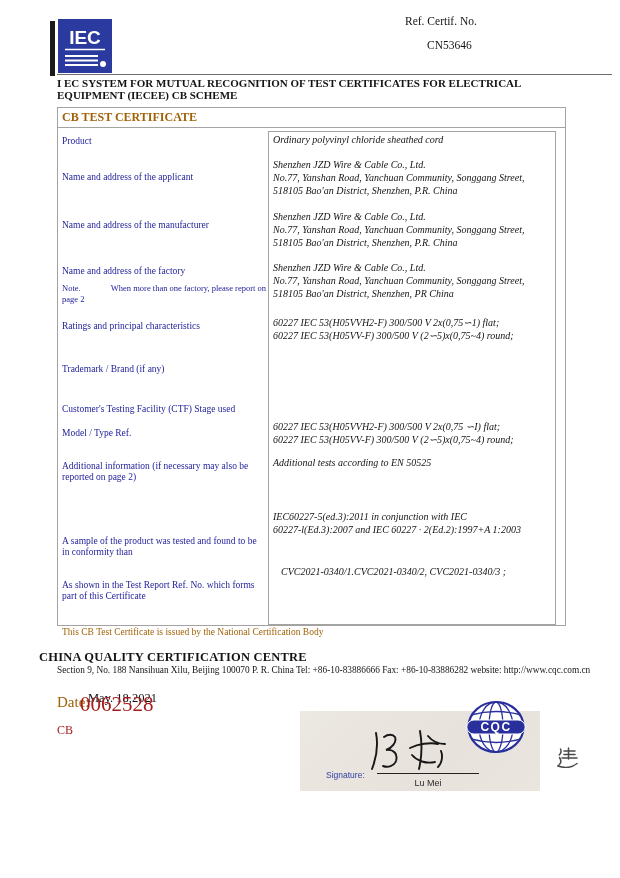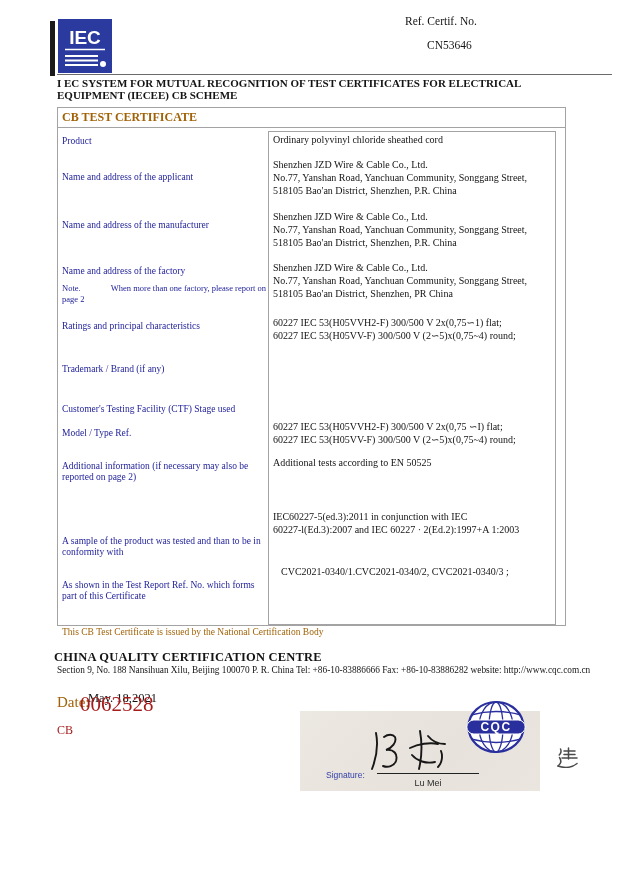--- a/index.html
+++ b/index.html
@@ -3,21 +3,21 @@
 <meta charset="utf-8">
 <style>
   html,body{margin:0;padding:0;background:#fff;}
   #page{
     position:relative;width:620px;height:878px;background:#ffffff;overflow:hidden;
     font-family:"Liberation Serif", serif;color:#141414;
   }
   .abs{position:absolute;}
   .navy{color:#a16207;}
   .lbl{position:absolute;left:62px;width:204px;font-size:9.5px;line-height:11px;color:#23239b;}
-  .val{position:absolute;left:273px;width:278px;font-size:10px;line-height:12.5px;color:#141414;}
+  .val{position:absolute;left:273px;width:278px;font-size:10px;line-height:12.5px;color:#141414;font-style:italic;}
   .val.addr{line-height:13px;}
   .rule{position:absolute;border-top:1px solid #6b6b6b;height:0;}
   .boxline{position:absolute;border:1px solid #a3a3a3;background:transparent;}
   .note-italic{margin-left:28px;}
   .sig-sans{font-family:"Liberation Sans", sans-serif;}
 </style>
 </head>
 <body>
 
 <div id="page">
@@ -91,34 +91,34 @@
   <div class="val addr" style="top:420px;">
     <div>60227 IEC 53(H05VVH2-F) 300/500 V 2x(0,75 ∽I) flat;</div>
     <div>60227 IEC 53(H05VV-F) 300/500 V (2∽5)x(0,75~4) round;</div>
   </div>
 
   <div class="lbl" style="top:461px;">Additional information (if necessary may also be reported on page 2)</div>
   <div class="val" style="top:457px;">
     <div>Additional tests according to EN 50525</div>
   </div>
 
-  <div class="lbl" style="top:536px;">A sample of the product was tested and than to be in conformity with</div>
+  <div class="lbl" style="top:536px;">A sample of the product was tested and found to be in conformity than</div>
   <div class="val addr" style="top:510px;">
     <div>IEC60227-5(ed.3):2011 in conjunction with IEC</div>
     <div>60227-l(Ed.3):2007 and IEC 60227 · 2(Ed.2):1997+A 1:2003</div>
   </div>
 
   <div class="lbl" style="top:580px;">As shown in the Test Report Ref. No. which forms part of this Certificate</div>
   <div class="val" style="top:566px;padding-left:8px;width:270px;">
     <div>CVC2021-0340/1.CVC2021-0340/2, CVC2021-0340/3 ;</div>
   </div>
 
   <div class="abs navy" style="left:62px;top:627px;font-size:9.5px;">This CB Test Certificate is issued by the National Certification Body</div>
 
-  <div class="abs" style="left:54px;top:650px;font-size:12.5px;font-weight:bold;letter-spacing:0.2px;">CHINA QUALITY CERTIFICATION CENTRE</div>
+  <div class="abs" style="left:39px;top:650px;font-size:12.5px;font-weight:bold;letter-spacing:0.2px;">CHINA QUALITY CERTIFICATION CENTRE</div>
   <div class="abs" style="left:57px;top:665px;width:558px;font-size:9.3px;">Section 9, No. 188 Nansihuan Xilu, Beijing 100070 P. R. China Tel: +86-10-83886666 Fax: +86-10-83886282 website: http://www.cqc.com.cn</div>
 
   <div class="abs navy" style="left:57px;top:694px;font-size:15px;">Date:</div>
   <div class="abs" style="left:88px;top:691px;font-size:12.5px;">May. 18,2021</div>
 
   <div class="abs" style="left:57px;top:723px;font-size:12px;color:#a61b1b;">CB</div>
   <div class="abs" style="left:80px;top:692px;font-size:21px;color:#a61b1b;">0062528</div>
 
   <div class="abs" style="left:300px;top:711px;width:240px;height:80px;background:linear-gradient(135deg,#ece8e2 0%,#e7e2db 60%,#eae6df 100%);"></div>
 

